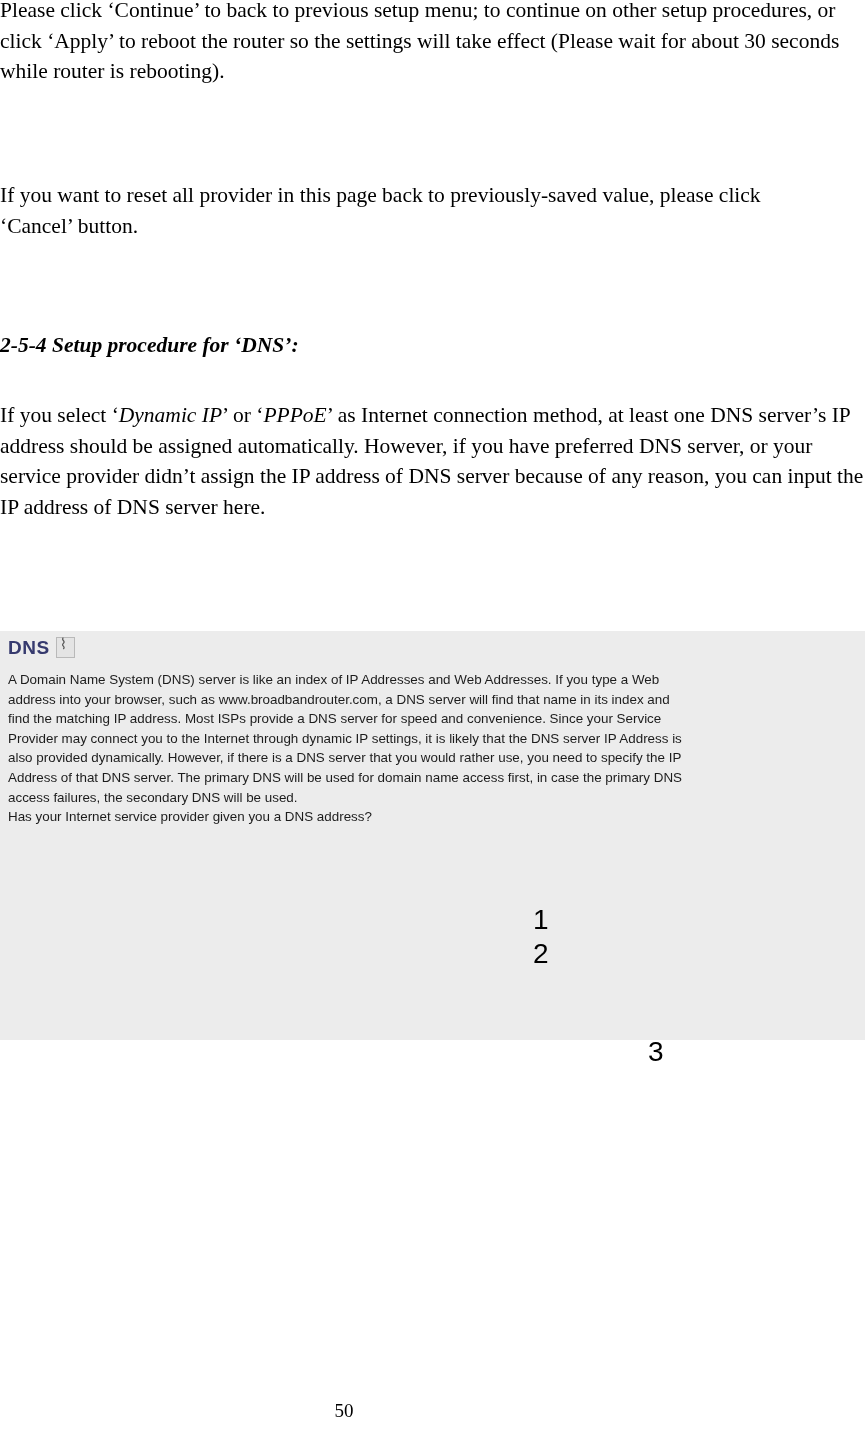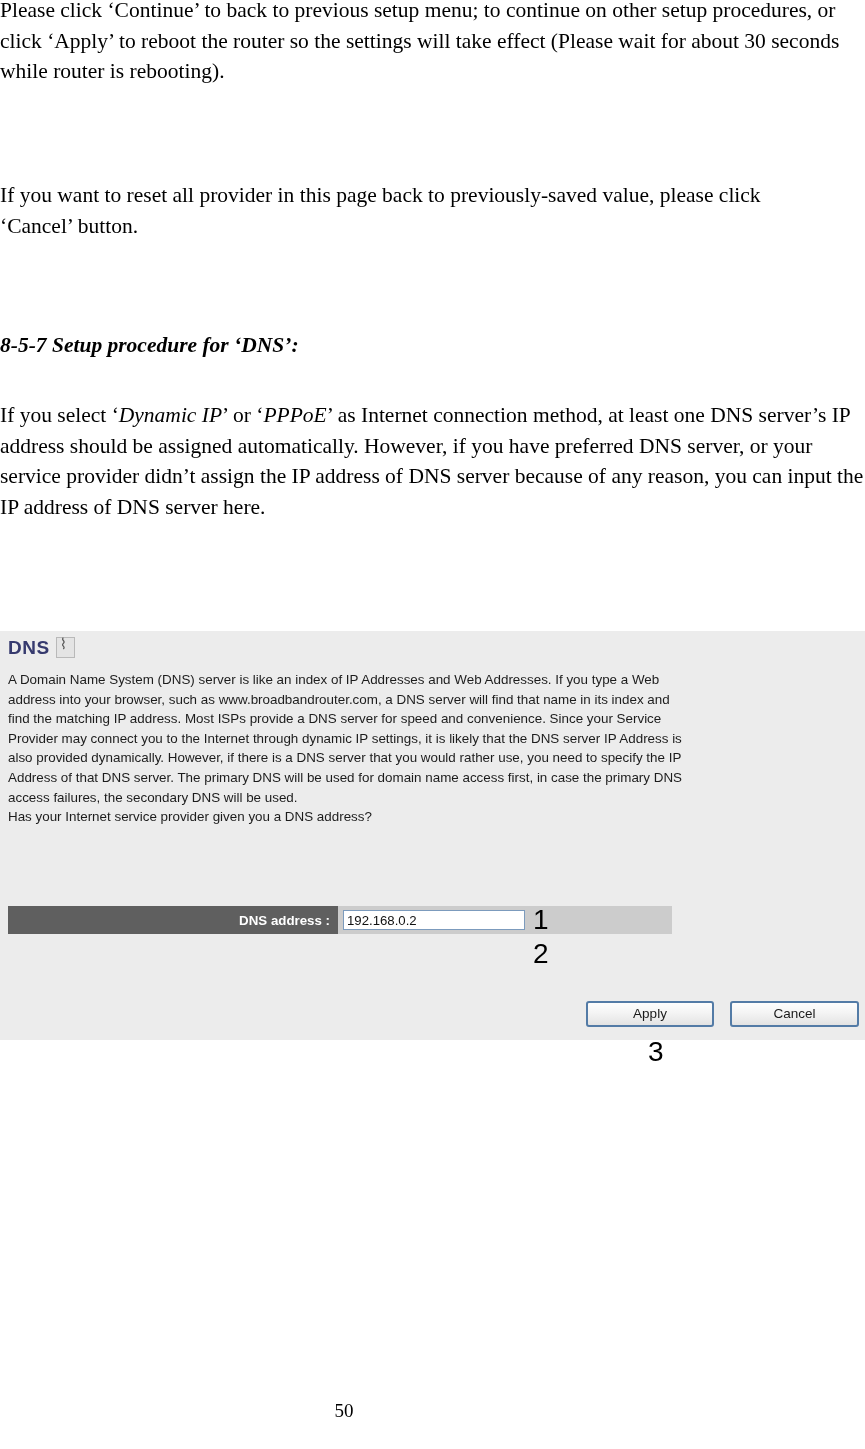--- a/index.html
+++ b/index.html
@@ -210,21 +210,21 @@
 </style>
 </head>
 <body>
 
 <div class="doc">
 
   <p class="para" id="p1">Please click ‘Continue’ to back to previous setup menu; to continue on other setup procedures, or click ‘Apply’ to reboot the router so the settings will take effect (Please wait for about 30 seconds while router is rebooting).</p>
 
   <p class="para" id="p2">If you want to reset all provider in this page back to previously-saved value, please click ‘Cancel’ button.</p>
 
-  <div class="section-head">8-5-7 Setup procedure for ‘DNS’:</div>
+  <div class="section-head">2-5-4 Setup procedure for ‘DNS’:</div>
 
   <p class="para" id="p3"><span>If you select ‘</span><em>Dynamic IP</em><span>’ or ‘</span><em>PPPoE</em><span>’ as Internet connection method, at least one DNS server’s IP address should be assigned automatically. However, if you have preferred DNS server, or your service provider didn’t assign the IP address of DNS server because of any reason, you can input the IP address of DNS server here.</span></p>
 </div>
 
 <div class="panel">
 
   <div class="panel-title-row">
     <span class="panel-title">DNS</span>
     <span class="broken-img-icon"></span>
   </div>
@@ -233,33 +233,23 @@
 address into your browser, such as www.broadbandrouter.com, a DNS server will find that name in its index and
 find the matching IP address. Most ISPs provide a DNS server for speed and convenience. Since your Service
 Provider may connect you to the Internet through dynamic IP settings, it is likely that the DNS server IP Address is
 also provided dynamically. However, if there is a DNS server that you would rather use, you need to specify the IP
 Address of that DNS server. The primary DNS will be used for domain name access first, in case the primary DNS
 access failures, the secondary DNS will be used.
 Has your Internet service provider given you a DNS address?</div>
 
   <table class="form-table">
     <tbody>
-      <tr class="form-row">
-        <td class="lbl-cell">DNS address :</td>
-        <td class="val-cell">
-          <input class="txtbox" type="text" value="192.168.0.2" style="">
-        </td>
-      </tr>
     </tbody>
   </table>
 
-  <div class="btn-row">
-    <div class="btn" id="btn-apply">Apply</div>
-    <div class="btn" id="btn-cancel">Cancel</div>
-  </div>
 
 </div>
 
 <div class="callout" id="callout-1">1</div>
 <div class="callout" id="callout-2">2</div>
 <div class="callout" id="callout-3">3</div>
 
 <div class="page-num">50</div>
 
 </body></html>

